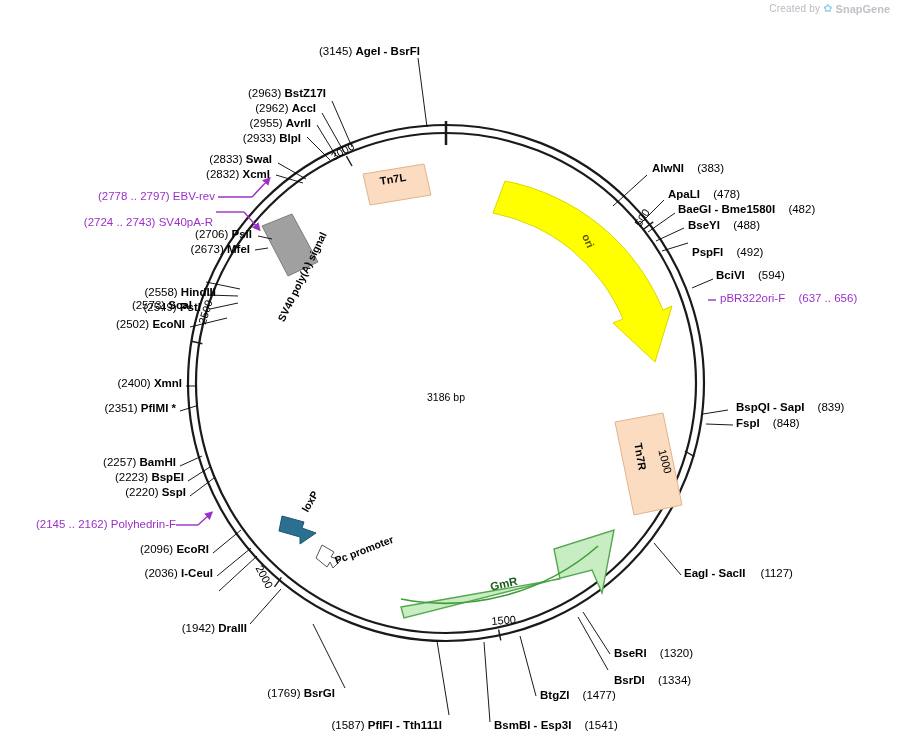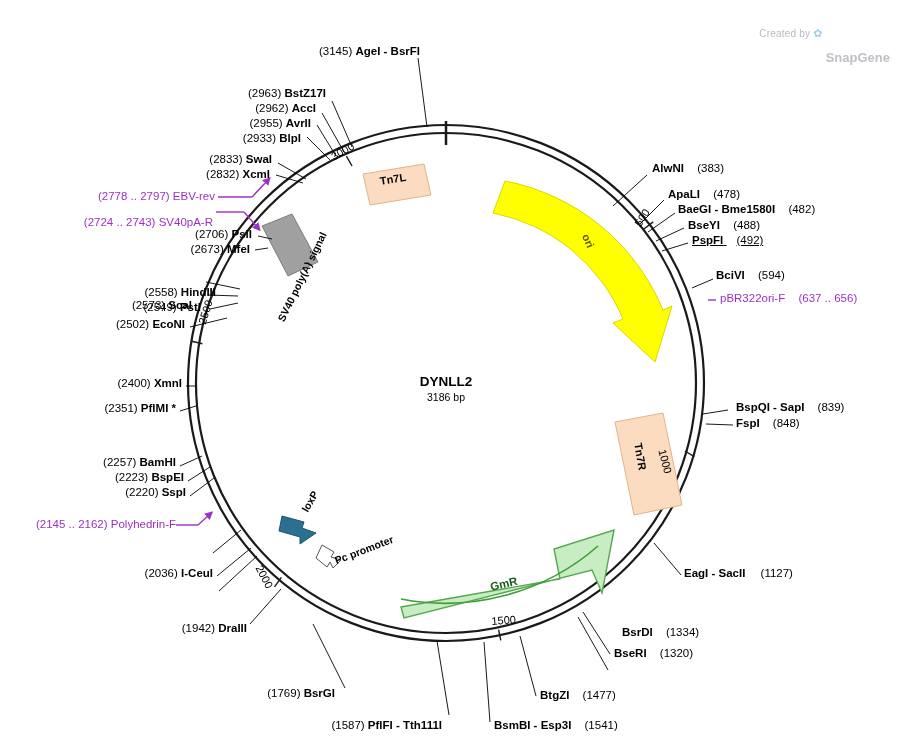--- a/index.html
+++ b/index.html
@@ -10,21 +10,21 @@
     position:relative;
     overflow:hidden;
   }
   #stage{position:absolute;left:0;top:0;width:898px;height:744px;}
   .credit{
     position:absolute;right:8px;top:2px;
     font-size:10px;color:#b9b9c2;
     letter-spacing:.2px;
     display:flex;align-items:center;gap:3px;
   }
-  .credit .sg{font-weight:bold;font-size:13px;color:#c0c0c8;letter-spacing:0;margin-top:48px;}
+  .credit .sg{font-weight:bold;font-size:11px;color:#c0c0c8;letter-spacing:0;}
   .credit .leaf{color:#9ad1e8;font-size:11px;}
 
   svg{position:absolute;left:0;top:0;}
 
   .lbl{
     position:absolute;
     font-size:11.5px;
     color:#000;
     white-space:nowrap;
     line-height:13px;
@@ -162,21 +162,20 @@
       <path d="M 218 197 L 252 197"></path>
       <path d="M 252 197 L 268 180" marker-end="url(#arrowsm)"></path>
       <path d="M 216 212 L 244 212"></path>
       <path d="M 244 212 L 258 228" marker-end="url(#arrowsm)"></path>
       <path d="M 708 300 L 716 300"></path>
       <path d="M 176 525 L 198 525"></path>
       <path d="M 198 525 L 210 514" marker-end="url(#arrowsm)"></path>
     </g>
   </svg>
 
-  <div class="title" style="left:346px;top:374px;width:200px;">DYNLL2</div>
   <div class="subtitle" style="left:346px;top:391px;width:200px;">3186 bp</div>
 
   <div class="lbl" style="left:632px;top:222px;transform:rotate(-57deg);transform-origin:left top;font-size:11px;">500</div>
   <div class="lbl" style="left:668px;top:448px;transform:rotate(75deg);transform-origin:left top;font-size:11px;">1000</div>
   <div class="lbl" style="left:491px;top:615px;transform:rotate(-4deg);transform-origin:left top;font-size:11px;">1500</div>
   <div class="lbl" style="left:264px;top:563px;transform:rotate(62deg);transform-origin:left top;font-size:11px;">2000</div>
   <div class="lbl" style="left:196px;top:322px;transform:rotate(-73deg);transform-origin:left top;font-size:11px;">2500</div>
   <div class="lbl" style="left:329px;top:152px;transform:rotate(-30deg);transform-origin:left top;font-size:11px;">3000</div>
 
   <div class="lbl" style="left:379px;top:175px;font-weight:bold;font-size:11px;transform:rotate(-9deg);transform-origin:left top;">Tn7L</div>
@@ -268,20 +267,24 @@
   <div class="lbl r" style="left:0px;top:486px;width:186px;">
     <span class="pos">(2220)</span>
     <b>SspI</b>
   </div>
 
   <div class="lbl r purple" style="left:0px;top:518px;width:176px;">
     <span>(2145 .. 2162)</span>
     <b>Polyhedrin-F</b>
   </div>
 
+  <div class="lbl r" style="left:0px;top:543px;width:209px;">
+    <span class="pos">(2096)</span>
+    <b>EcoRI</b>
+  </div>
   <div class="lbl r" style="left:0px;top:567px;width:213px;">
     <span class="pos">(2036)</span>
     <b>I-CeuI</b>
   </div>
   <div class="lbl r" style="left:0px;top:622px;width:247px;">
     <span class="pos">(1942)</span>
     <b>DraIII</b>
   </div>
   <div class="lbl r" style="left:0px;top:687px;width:335px;">
     <span class="pos">(1769)</span>
@@ -301,21 +304,21 @@
     <span class="pos" style="padding-left:10px;">(478)</span>
   </div>
   <div class="lbl l" style="left:678px;top:203px;">
     <b>BaeGI  -  Bme1580I</b>
     <span class="pos" style="padding-left:10px;">(482)</span>
   </div>
   <div class="lbl l" style="left:688px;top:219px;">
     <b>BseYI</b>
     <span class="pos" style="padding-left:10px;">(488)</span>
   </div>
-  <div class="lbl l" style="left:692px;top:234px;text-decoration:underline;">
+  <div class="lbl l" style="left:692px;top:246px;">
     <b>PspFI</b>
     <span class="pos" style="padding-left:10px;">(492)</span>
   </div>
   <div class="lbl l" style="left:716px;top:269px;">
     <b>BciVI</b>
     <span class="pos" style="padding-left:10px;">(594)</span>
   </div>
 
   <div class="lbl l purple" style="left:720px;top:292px;">
     <b>pBR322ori-F</b>
@@ -331,21 +334,21 @@
     <span class="pos" style="padding-left:10px;">(848)</span>
   </div>
   <div class="lbl l" style="left:684px;top:567px;">
     <b>EagI  -  SacII</b>
     <span class="pos" style="padding-left:12px;">(1127)</span>
   </div>
   <div class="lbl l" style="left:614px;top:647px;">
     <b>BseRI</b>
     <span class="pos" style="padding-left:10px;">(1320)</span>
   </div>
-  <div class="lbl l" style="left:614px;top:626px;margin-left:8px;">
+  <div class="lbl l" style="left:614px;top:674px;">
     <b>BsrDI</b>
     <span class="pos" style="padding-left:10px;">(1334)</span>
   </div>
   <div class="lbl l" style="left:540px;top:689px;">
     <b>BtgZI</b>
     <span class="pos" style="padding-left:10px;text-align:center;">(1477)</span>
   </div>
   <div class="lbl l" style="left:494px;top:719px;">
     <b>BsmBI  -  Esp3I</b>
     <span class="pos" style="padding-left:10px;">(1541)</span>

